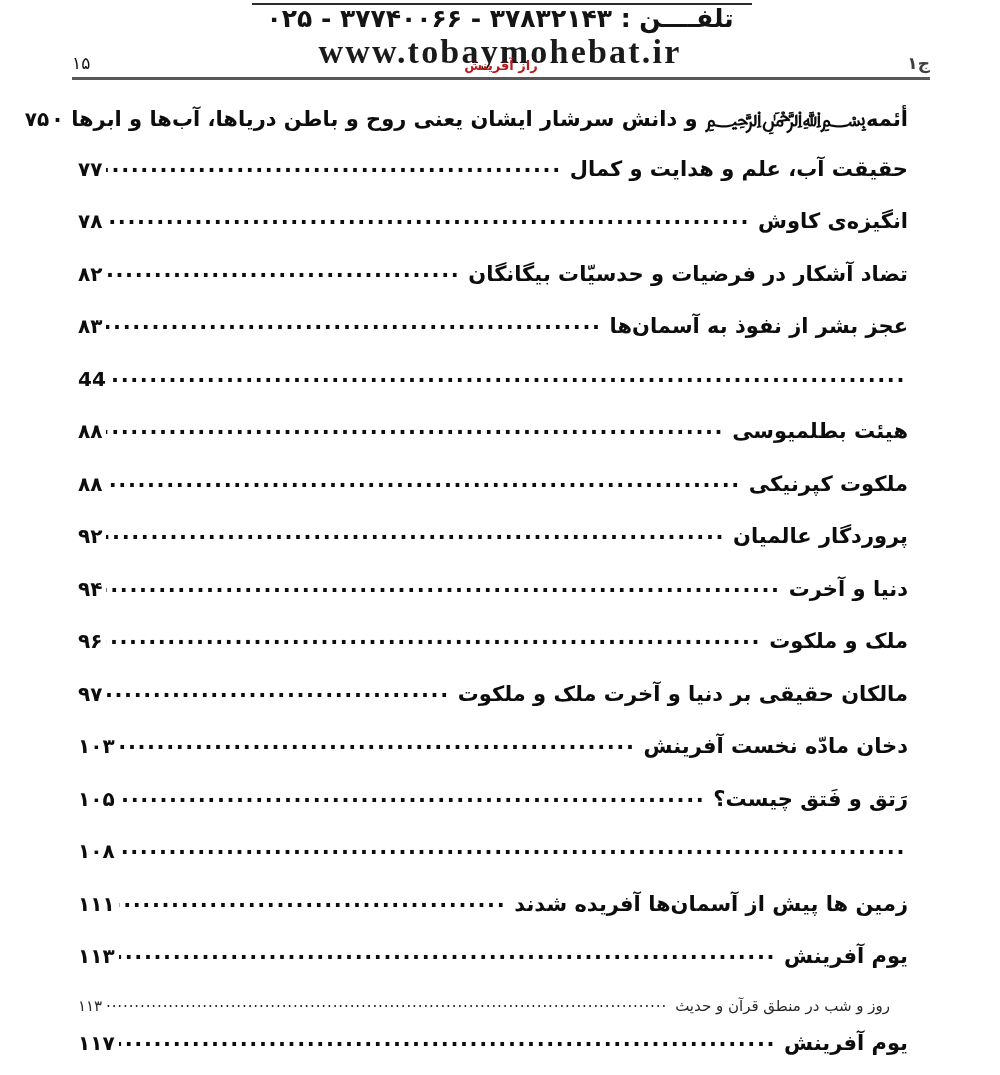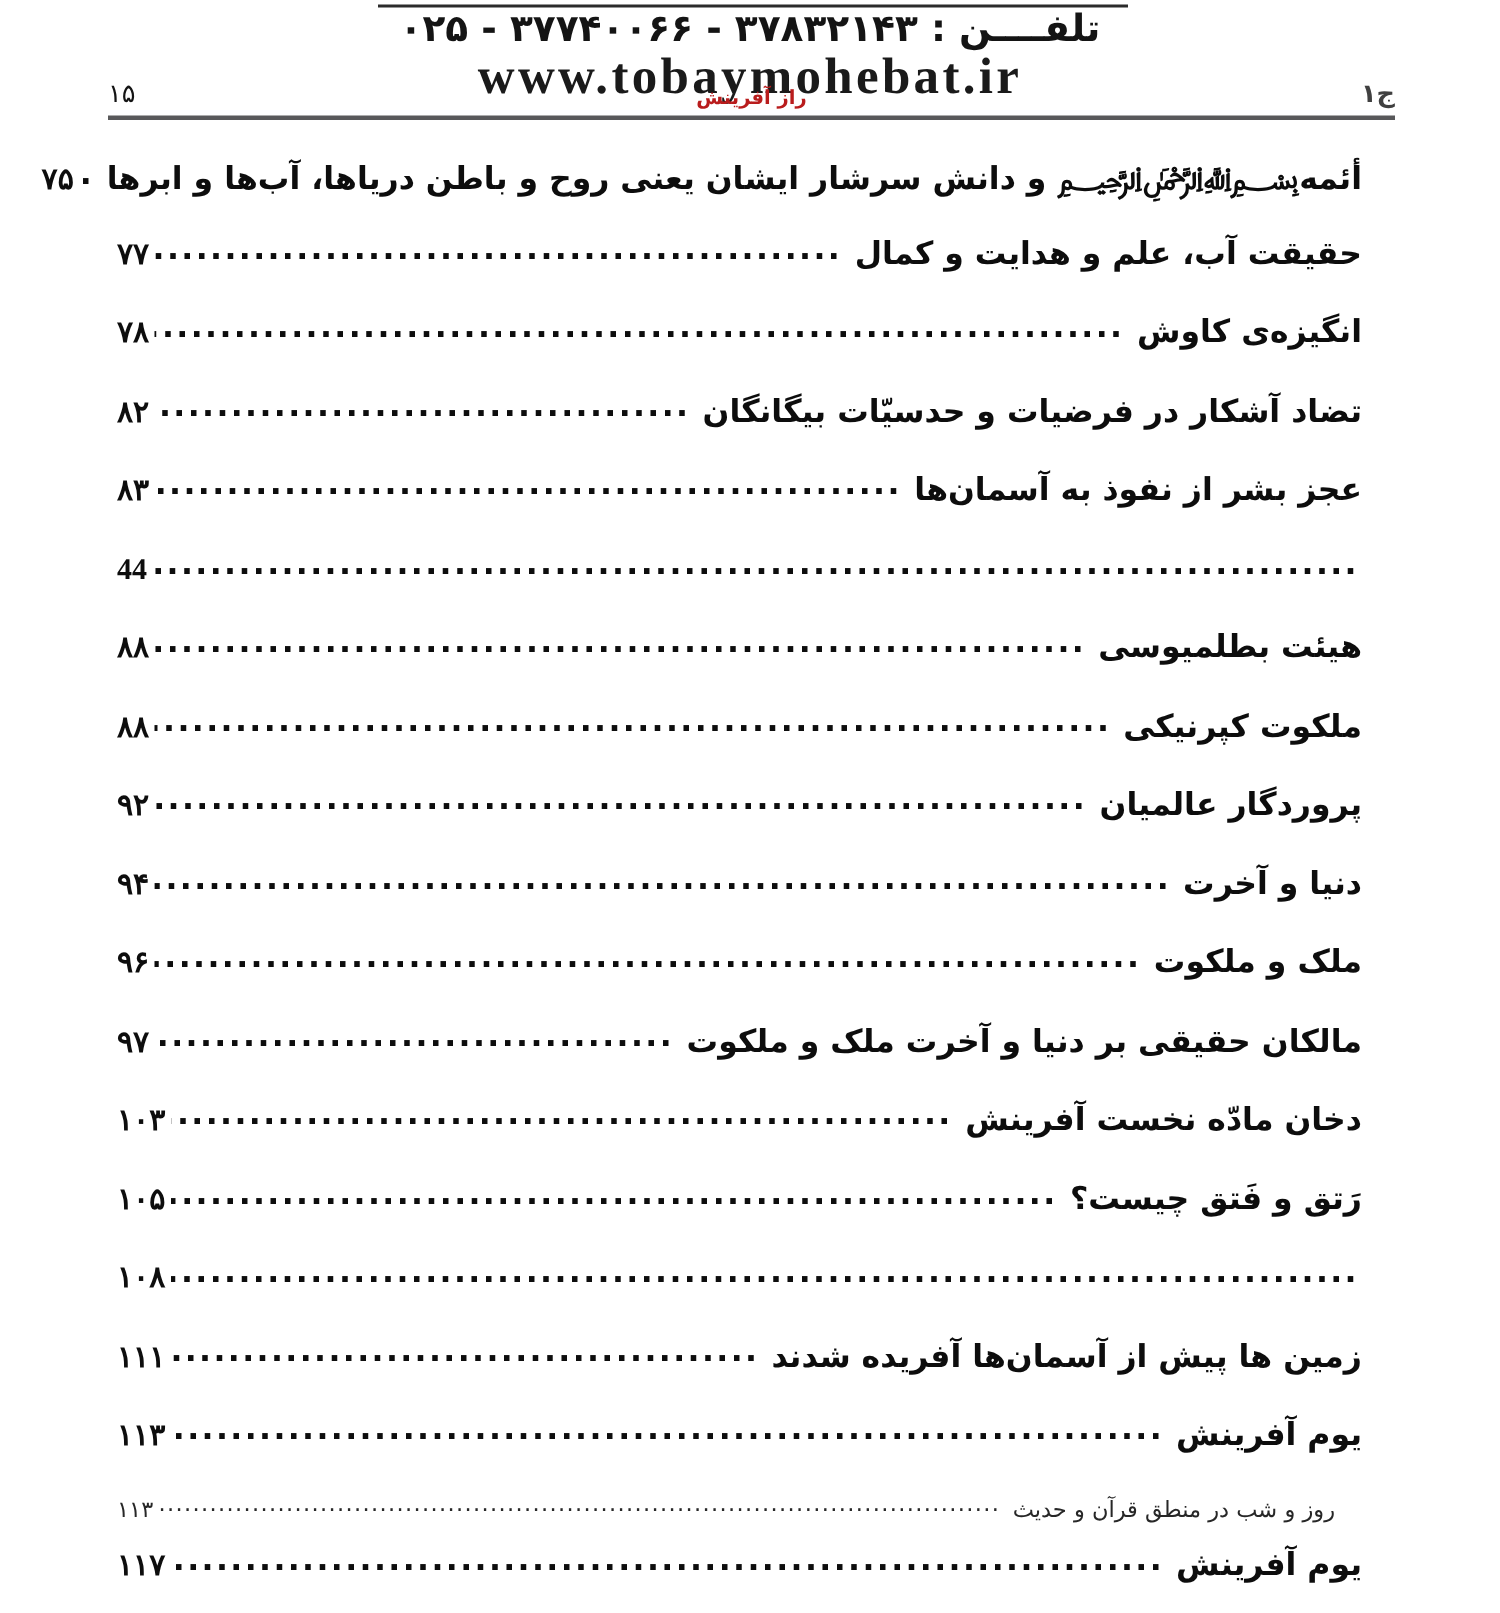--- a/index.html
+++ b/index.html
@@ -176,21 +176,20 @@
     font-size: 15px;
     font-weight: 400;
     color: #272727;
   }
 
   .toc-page {
     flex: 0 0 auto;
     white-space: nowrap;
     padding-right: 2px;
     direction: rtl;
-    font-family: Liberation Serif, serif;
   }
 
   
   .toc-row .toc-title { text-align: left; }
 </style>
 </head>
 <body>
 
 <div class="page">
 

